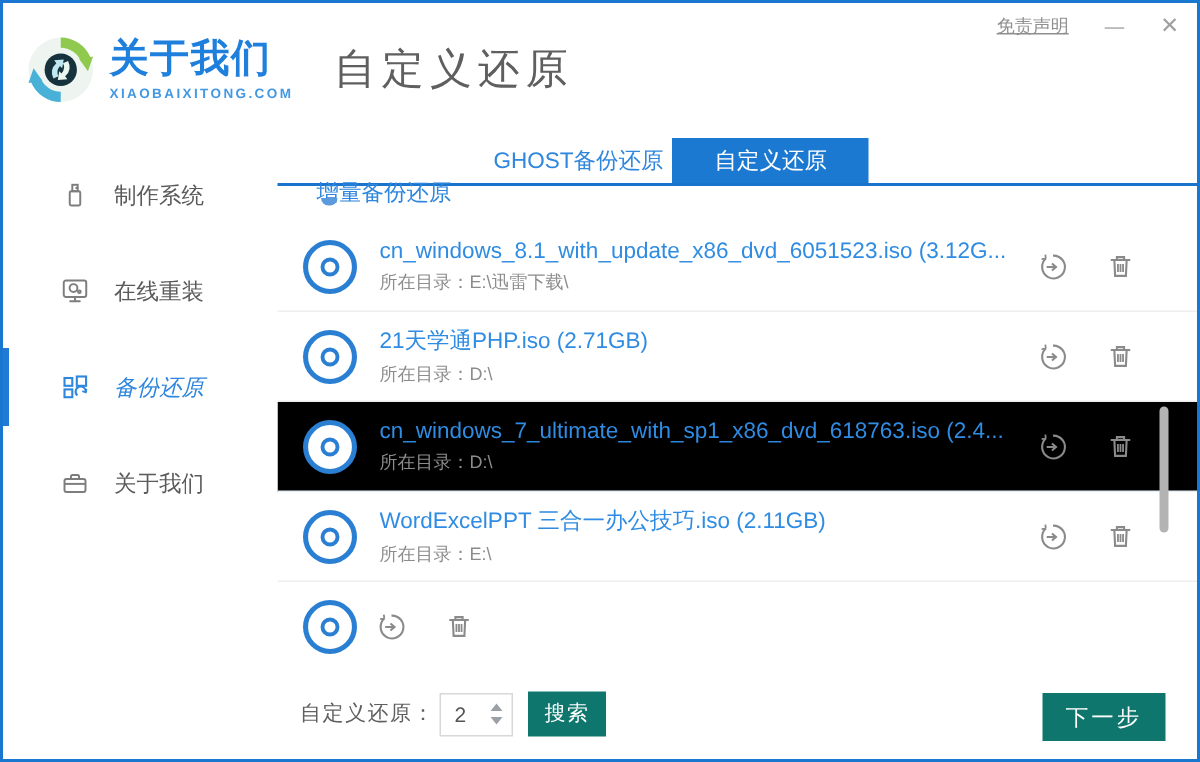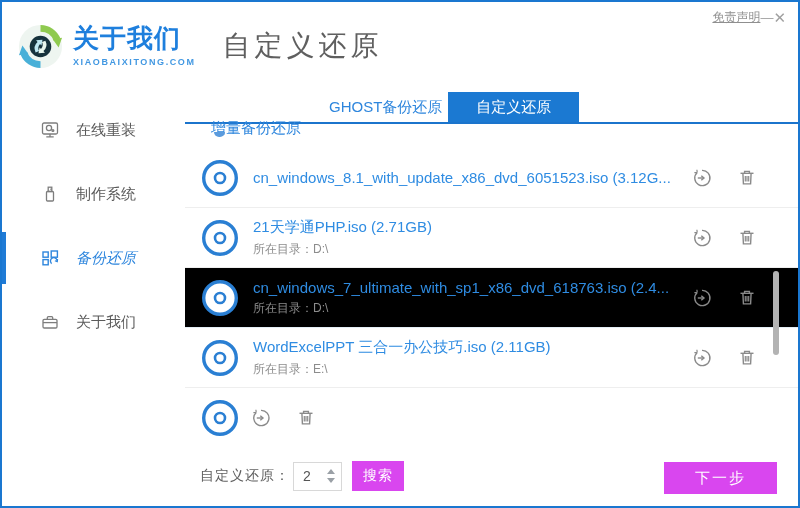--- a/index.html
+++ b/index.html
@@ -10,21 +10,21 @@
     font-family:"Liberation Sans","DejaVu Sans",sans-serif;
   }
   
   .header { height:88px; display:flex; align-items:center; position:relative; background:#fff; }
   .logo { display:flex; align-items:center; margin-left:15px; }
   .logo-icon { width:47px; height:47px; }
   .logo-text { margin-left:9px; display:flex; flex-direction:column; }
   .brand { font-size:26px; font-weight:bold; color:#1e7fdd; line-height:1.05; letter-spacing:1px; }
   .domain { font-size:9px; font-weight:bold; color:#4298e2; letter-spacing:1.6px; margin-top:4px; }
   .page-title { margin-left:27px; font-size:28px; color:#5f5f5f; letter-spacing:4px; }
-  .win-controls { position:absolute; top:7px; right:12px; display:flex; align-items:center; gap:0; }
+  .win-controls { position:absolute; top:7px; right:12px; display:flex; align-items:center; gap:24px; }
   .disclaimer { font-size:12px; color:#8f8f8f; text-decoration:underline; cursor:pointer; }
   .minimize { font-size:13px; color:#a0a0a0; cursor:pointer; line-height:1; }
   .close { font-size:15px; color:#a0a0a0; cursor:pointer; line-height:1; }
   
   .body { display:flex; height:416px; }
   .sidebar { width:183px; padding-top:18px; flex:none; }
   .side-item { height:44px; margin-bottom:20px; display:flex; align-items:center;
     padding-left:38px; position:relative; color:#5a5a5a; font-size:15px; cursor:pointer; }
   .side-item svg { margin-right:16px; flex:none; }
   .side-item.active { color:#2e86dd;font-style:italic; }
@@ -51,23 +51,23 @@
   .row-actions svg { cursor:pointer; }
   .scroll-thumb { position:absolute; right:19px; top:147px; width:6px; height:84px; background:#b3b3b3; border-radius:3px; cursor:pointer; }
   
   .footer { height:60px; display:flex; align-items:center; padding-left:15px; position:relative; }
   .depth-label { font-size:14px; color:#5f5f5f; letter-spacing:1px; }
   .spinner { width:49px; height:29px; border:1px solid #d8d8d8; background:#fff; display:flex; align-items:center; margin-left:3px; }
   .spinner-value { flex:1; padding-left:9px; font-size:14px; color:#555; }
   .spinner-arrows { display:flex; flex-direction:column; gap:4px; padding-right:6px; cursor:pointer; }
   .arr-up { width:0; height:0; border-left:4px solid transparent; border-right:4px solid transparent; border-bottom:5px solid #9aa0a6; }
   .arr-down { width:0; height:0; border-left:4px solid transparent; border-right:4px solid transparent; border-top:5px solid #9aa0a6; }
-  .btn { background:#d946ef; color:#fff; border:none; display:flex; align-items:center; justify-content:center; cursor:pointer;text-align:right; }
+  .btn { background:#0f766e; color:#fff; border:none; display:flex; align-items:center; justify-content:center; cursor:pointer;text-align:right; }
   .search-btn { width:52px; height:30px; font-size:14px; margin-left:10px; letter-spacing:1px; }
-  .next-btn { position:absolute; right:21px; top:16px; width:113px; height:32px; font-size:15px; letter-spacing:2px; }
+  .next-btn { position:absolute; right:21px; top:16px; width:82px; height:32px; font-size:15px; letter-spacing:2px; }
 </style>
 </head>
 <body>
 
 <div class="window">
 
   <div class="header">
     <div class="logo">
       <svg class="logo-icon" viewBox="0 0 48 48">
         <circle cx="24" cy="24" r="22" fill="#eef5f0"></circle>
@@ -90,34 +90,34 @@
       <span class="minimize">—</span>
       <span class="close">✕</span>
     </div>
   </div>
 
   <div class="body">
 
     <div class="sidebar">
       <div class="side-item">
         <svg width="20" height="20" viewBox="0 0 20 20" fill="none" stroke="#7d7d7d" stroke-width="1.3">
+          <rect x="6.5" y="7.5" width="7" height="9.5" rx="1"></rect>
+          <rect x="8.2" y="3.2" width="3.6" height="4.3"></rect>
+          <path d="M11 4.6 v1.4"></path>
+        </svg>
+        <span>制作系统</span>
+      </div>
+      <div class="side-item">
+        <svg width="20" height="20" viewBox="0 0 20 20" fill="none" stroke="#7d7d7d" stroke-width="1.3">
           <rect x="2.5" y="3" width="15" height="11" rx="1.5"></rect>
           <circle cx="9" cy="8" r="2.6"></circle>
           <circle cx="12.9" cy="10.5" r="0.9"></circle>
           <path d="M10 14 v2.3 M6.3 16.8 h7.4"></path>
         </svg>
         <span>在线重装</span>
-      </div>
-      <div class="side-item">
-        <svg width="20" height="20" viewBox="0 0 20 20" fill="none" stroke="#7d7d7d" stroke-width="1.3">
-          <rect x="6.5" y="7.5" width="7" height="9.5" rx="1"></rect>
-          <rect x="8.2" y="3.2" width="3.6" height="4.3"></rect>
-          <path d="M11 4.6 v1.4"></path>
-        </svg>
-        <span>制作系统</span>
       </div>
       <div class="side-item active">
         <svg width="20" height="20" viewBox="0 0 20 20" fill="none" stroke="#2e86dd" stroke-width="1.4">
           <rect x="3" y="4" width="5.2" height="5.2"></rect>
           <rect x="11.2" y="3" width="6.2" height="6.2"></rect>
           <rect x="3" y="11.6" width="5.2" height="5.2"></rect>
           <path d="M11.6 15.6 a3.4 3.4 0 1 1 5.6 -2.2"></path>
           <path d="M17.6 11.2 l-0.4 2.4 l-2.3 -0.8" stroke-width="1.2"></path>
         </svg>
         <span>备份还原</span>
@@ -143,20 +143,21 @@
       <div class="list">
         <div class="peek"></div>
 
         <div class="row">
           <svg class="disc" width="40" height="40" viewBox="0 0 40 40">
             <circle cx="20" cy="20" r="16.3" fill="#fff" stroke="#2a7fd3" stroke-width="3.4"></circle>
             <circle cx="20" cy="20" r="5" fill="#fff" stroke="#2a7fd3" stroke-width="2.6"></circle>
           </svg>
           <div class="row-text">
             <span class="row-name">cn_windows_8.1_with_update_x86_dvd_6051523.iso (3.12G...</span>
+            <span class="row-dir">所在目录：E:\迅雷下载\</span>
           </div>
           <div class="row-actions">
             <svg width="22" height="22" viewBox="0 0 22 22" fill="none" stroke="#8a8a8a" stroke-width="1.4">
               <path d="M6.2 5.4 A7.6 7.6 0 1 0 11 3.4"></path>
                 <path d="M6.2 5.4 l-0.3 -2.7 M6.2 5.4 l-2.8 0.3" stroke-width="1.2"></path>
               <path d="M6.8 11 h5.6"></path>
                 <path d="M10.3 8.7 l2.7 2.3 l-2.7 2.3"></path>
             </svg>
             <svg width="22" height="22" viewBox="0 0 22 22" fill="none" stroke="#8a8a8a" stroke-width="1.4">
               <path d="M4.5 6.3 h13"></path>

